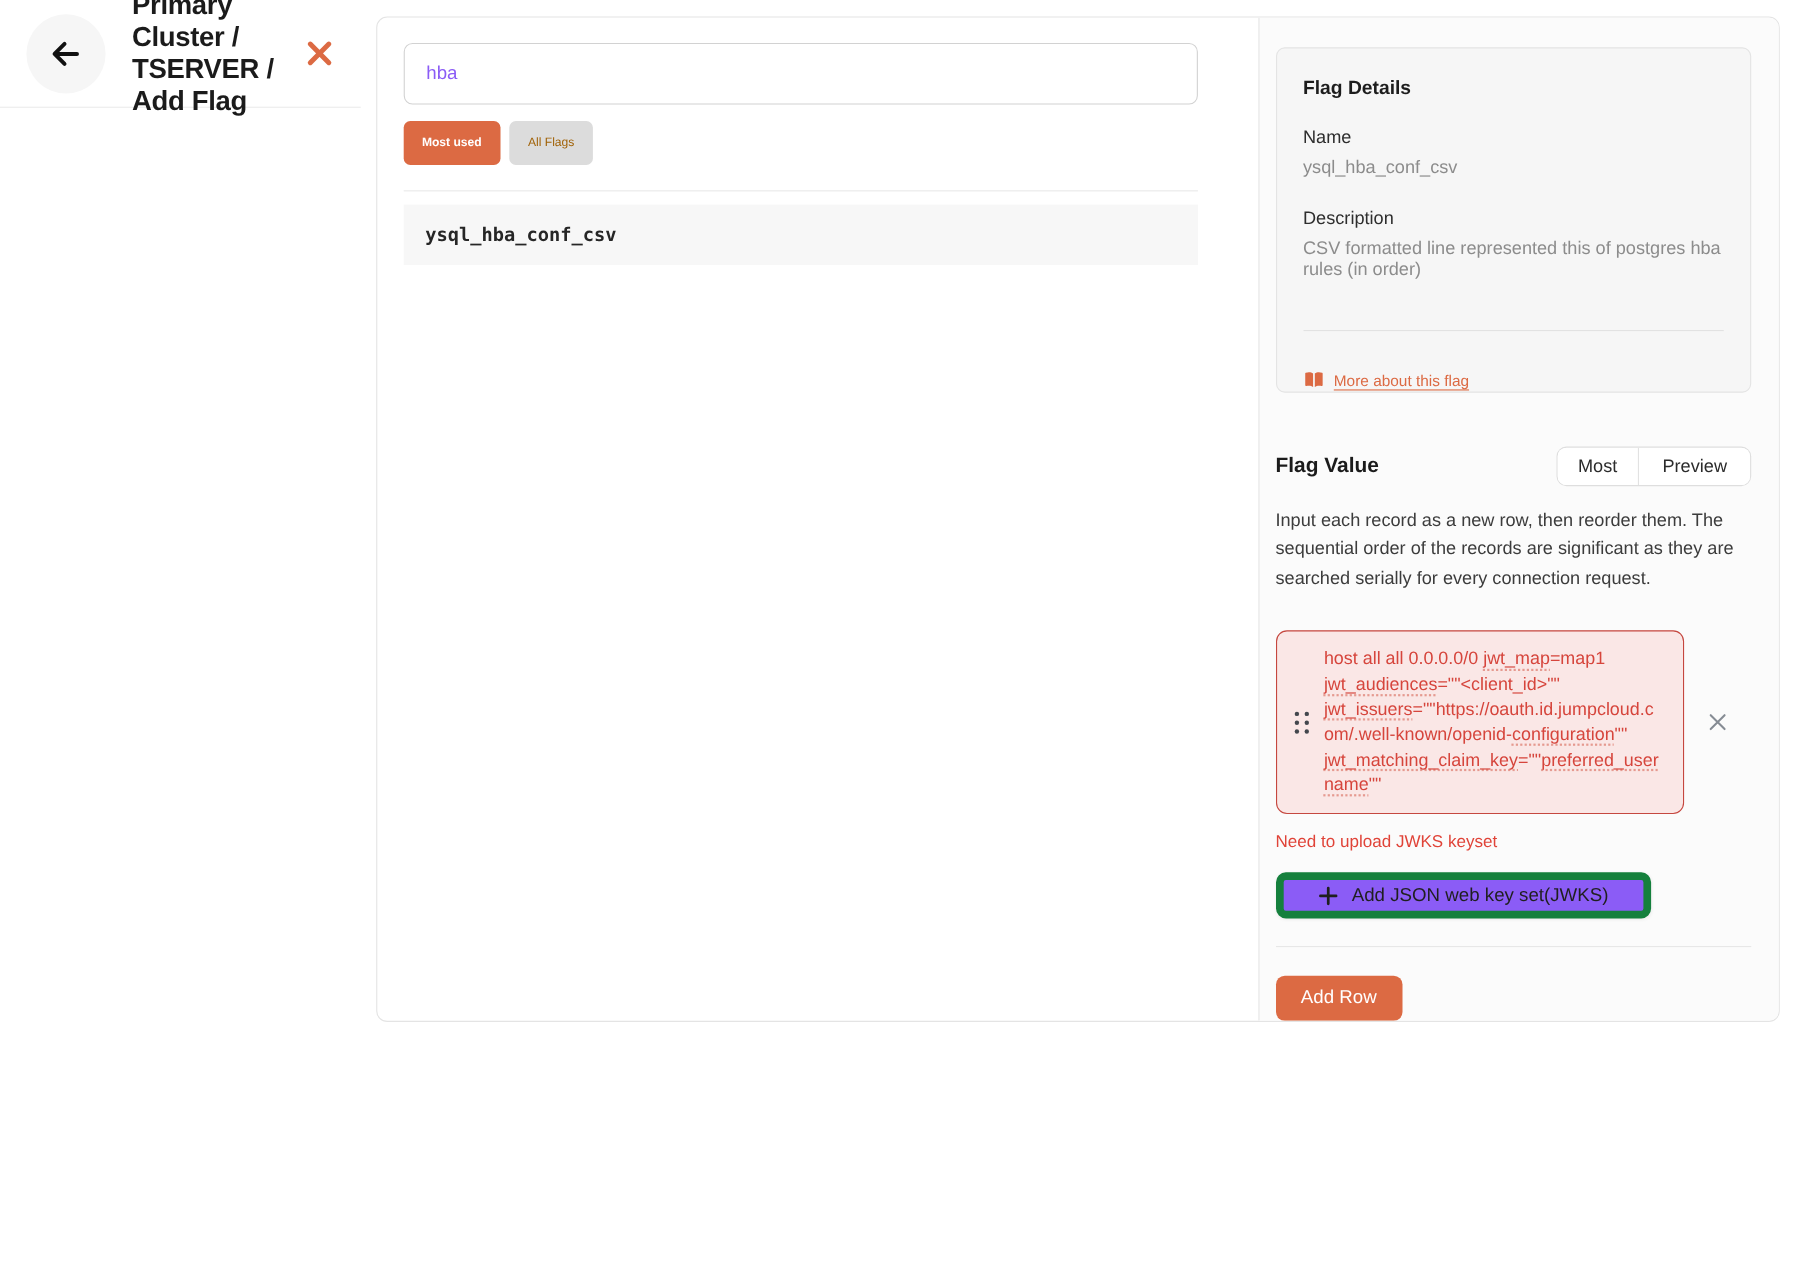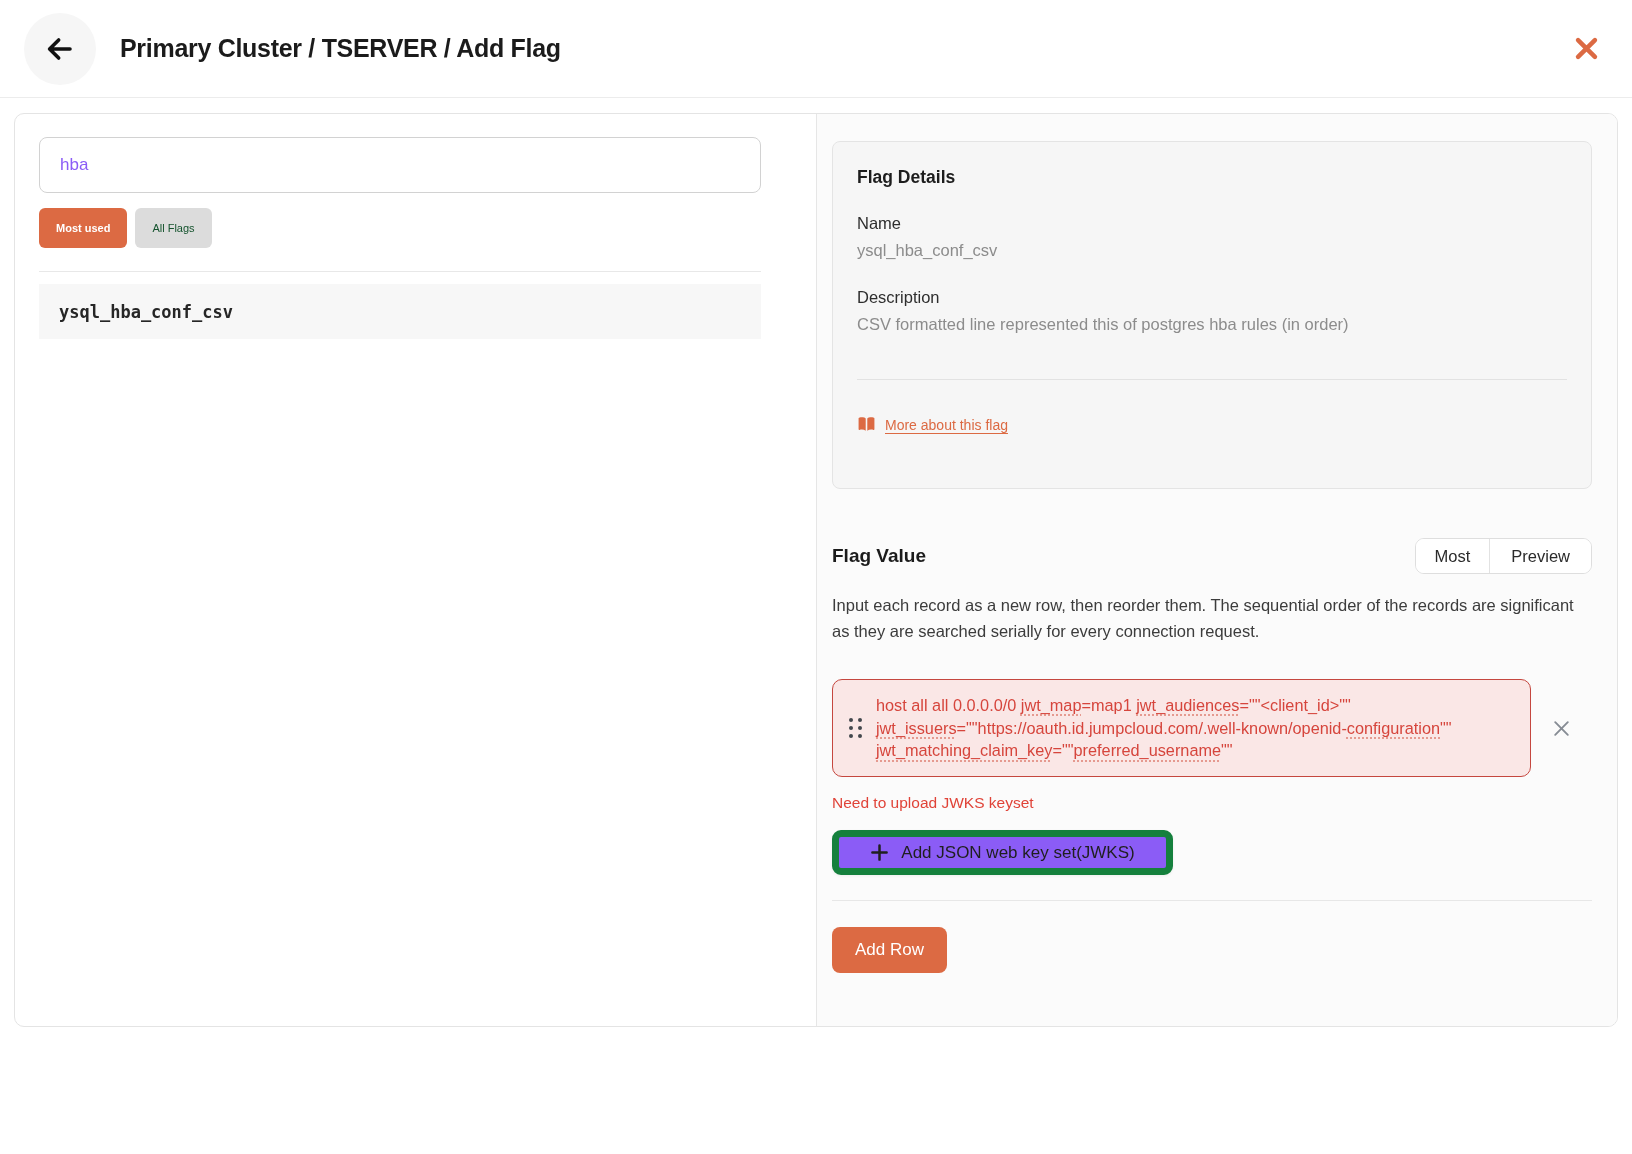--- a/index.html
+++ b/index.html
@@ -9,21 +9,21 @@
     --danger-text:#D6453C;
     --error-text:#E04338;
   }
   *{box-sizing:border-box;margin:0;padding:0;}
   html,body{background:#fff;}
   body{
     width:1632px;height:1154px;
     font-family:"Liberation Sans", sans-serif;
     color:#1d1d1d;overflow:hidden;
   }
-  .modal{width:1632px;height:1154px;display:flex;flex-direction:column;background:#fff;}
+  .modal{width:1632px;height:1154px;display:flex;flex-direction:row;background:#fff;}
 
   
   .hdr{height:98px;flex:0 0 98px;display:flex;align-items:center;gap:24px;padding:0 24px;border-bottom:1px solid #ECECEC;}
   .back-btn{width:72px;height:72px;border-radius:50%;background:#F6F6F6;border:none;display:flex;align-items:center;justify-content:center;cursor:pointer;flex:0 0 72px;}
   .hdr-title{font-size:25px;font-weight:700;letter-spacing:-0.3px;color:#1b1b1b;}
   .close-btn{margin-left:auto;width:44px;height:44px;background:none;border:none;display:flex;align-items:center;justify-content:center;cursor:pointer;}
 
   
   .content{flex:1;padding:15px 14px 23px;}
   .card{height:914px;border:1px solid #E4E4E4;border-radius:10px;display:flex;overflow:hidden;background:#fff;}
@@ -31,21 +31,21 @@
   
   .left{width:801px;flex:0 0 801px;padding:23px 55px 23px 24px;}
   .search-input{
     width:100%;height:56px;border:1px solid #D2D2D2;border-radius:8px;
     font-family:"Liberation Sans", sans-serif;font-size:17px;color:#8b5cf6;
     padding:0 20px;outline:none;background:#fff;
   }
   .tabs{display:flex;gap:8px;margin-top:15px;}
   .tab{height:40px;border:none;border-radius:6px;font-size:11px;padding:0 17px;cursor:pointer;font-family:"Liberation Sans", sans-serif;}
   .tab.active{background:var(--accent);color:#fff;font-weight:700;}
-  .tab.inactive{background:#DCDCDC;color:#14532d;}
+  .tab.inactive{background:#DCDCDC;color:#a16207;}
   .left-divider{border:none;border-top:1px solid #E8E8E8;margin-top:23px;}
   .flag-item{
     margin-top:12px;height:55px;background:#F7F7F7;display:flex;align-items:center;
     padding:0 20px;font-family:"DejaVu Sans Mono", monospace;font-weight:700;font-size:17px;color:#262626;cursor:pointer;
   }
 
   
   .right{flex:1;border-left:1px solid #E6E6E6;background:#FBFBFB;padding:27px 25px 0 15px;display:flex;flex-direction:column;}
 
   .fd-card{background:#F6F6F6;border:1px solid #E4E4E4;border-radius:8px;height:348px;padding:25px 24px 0;}

